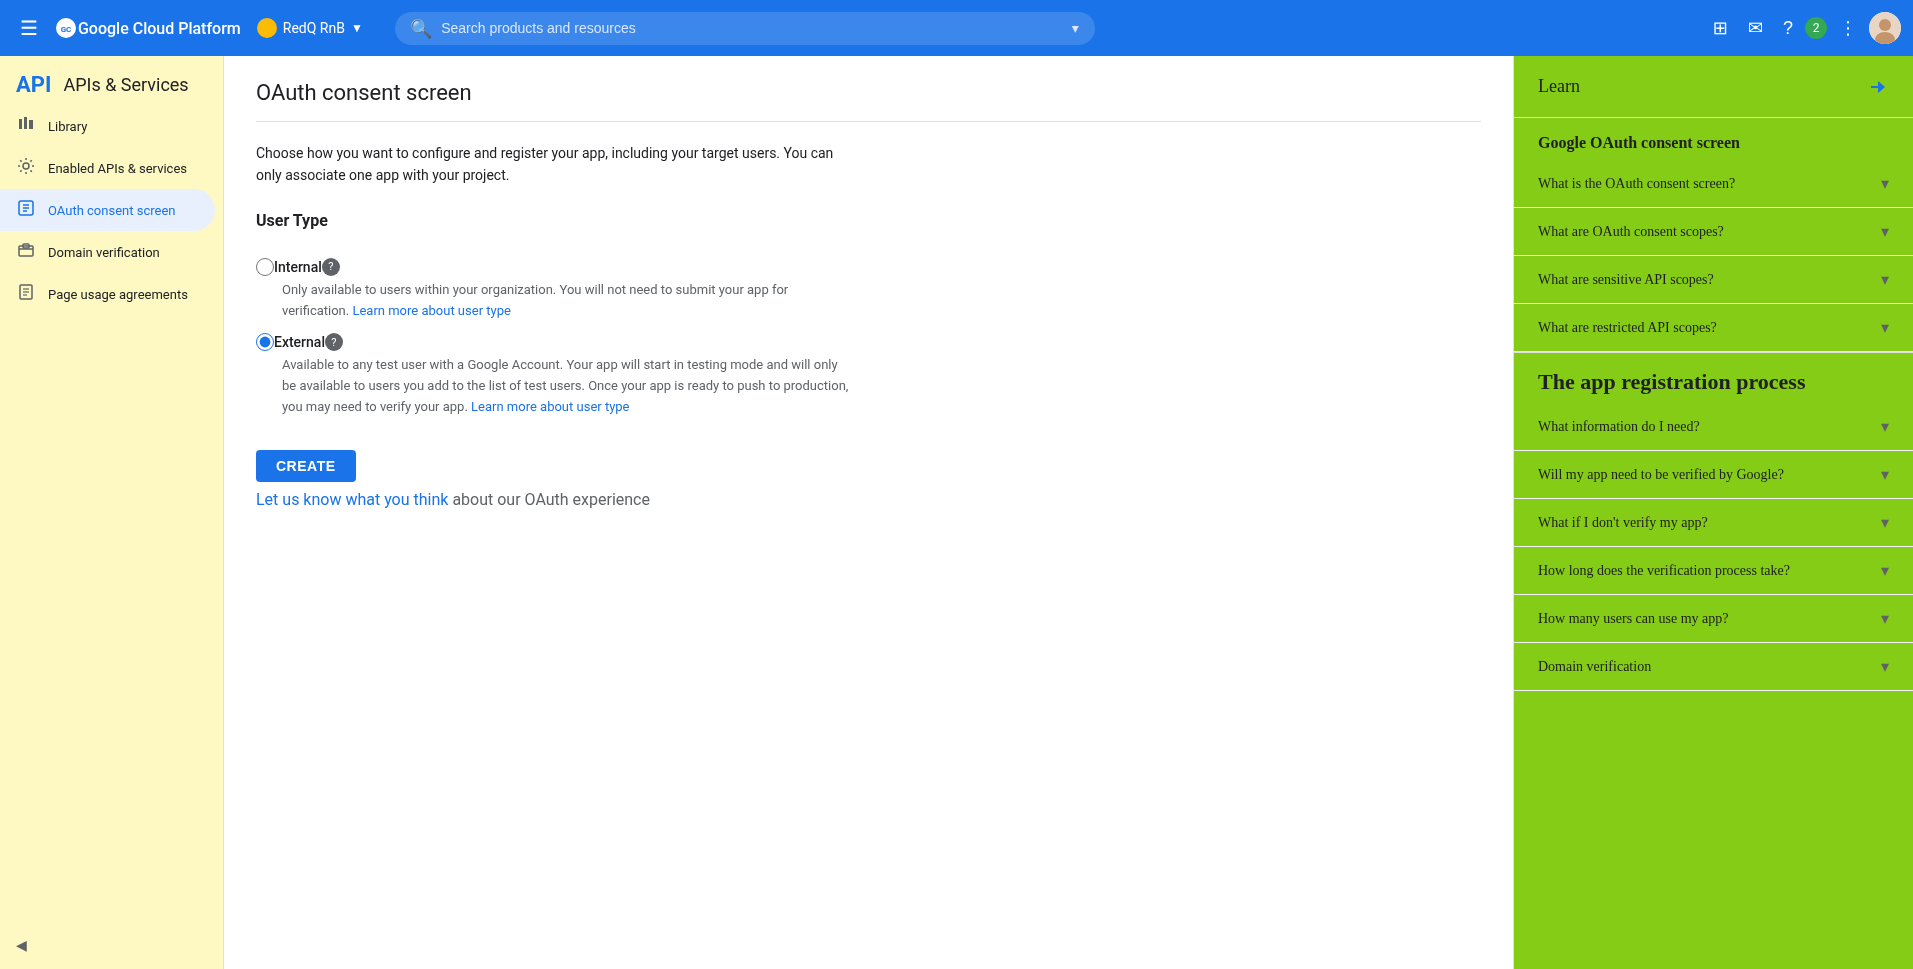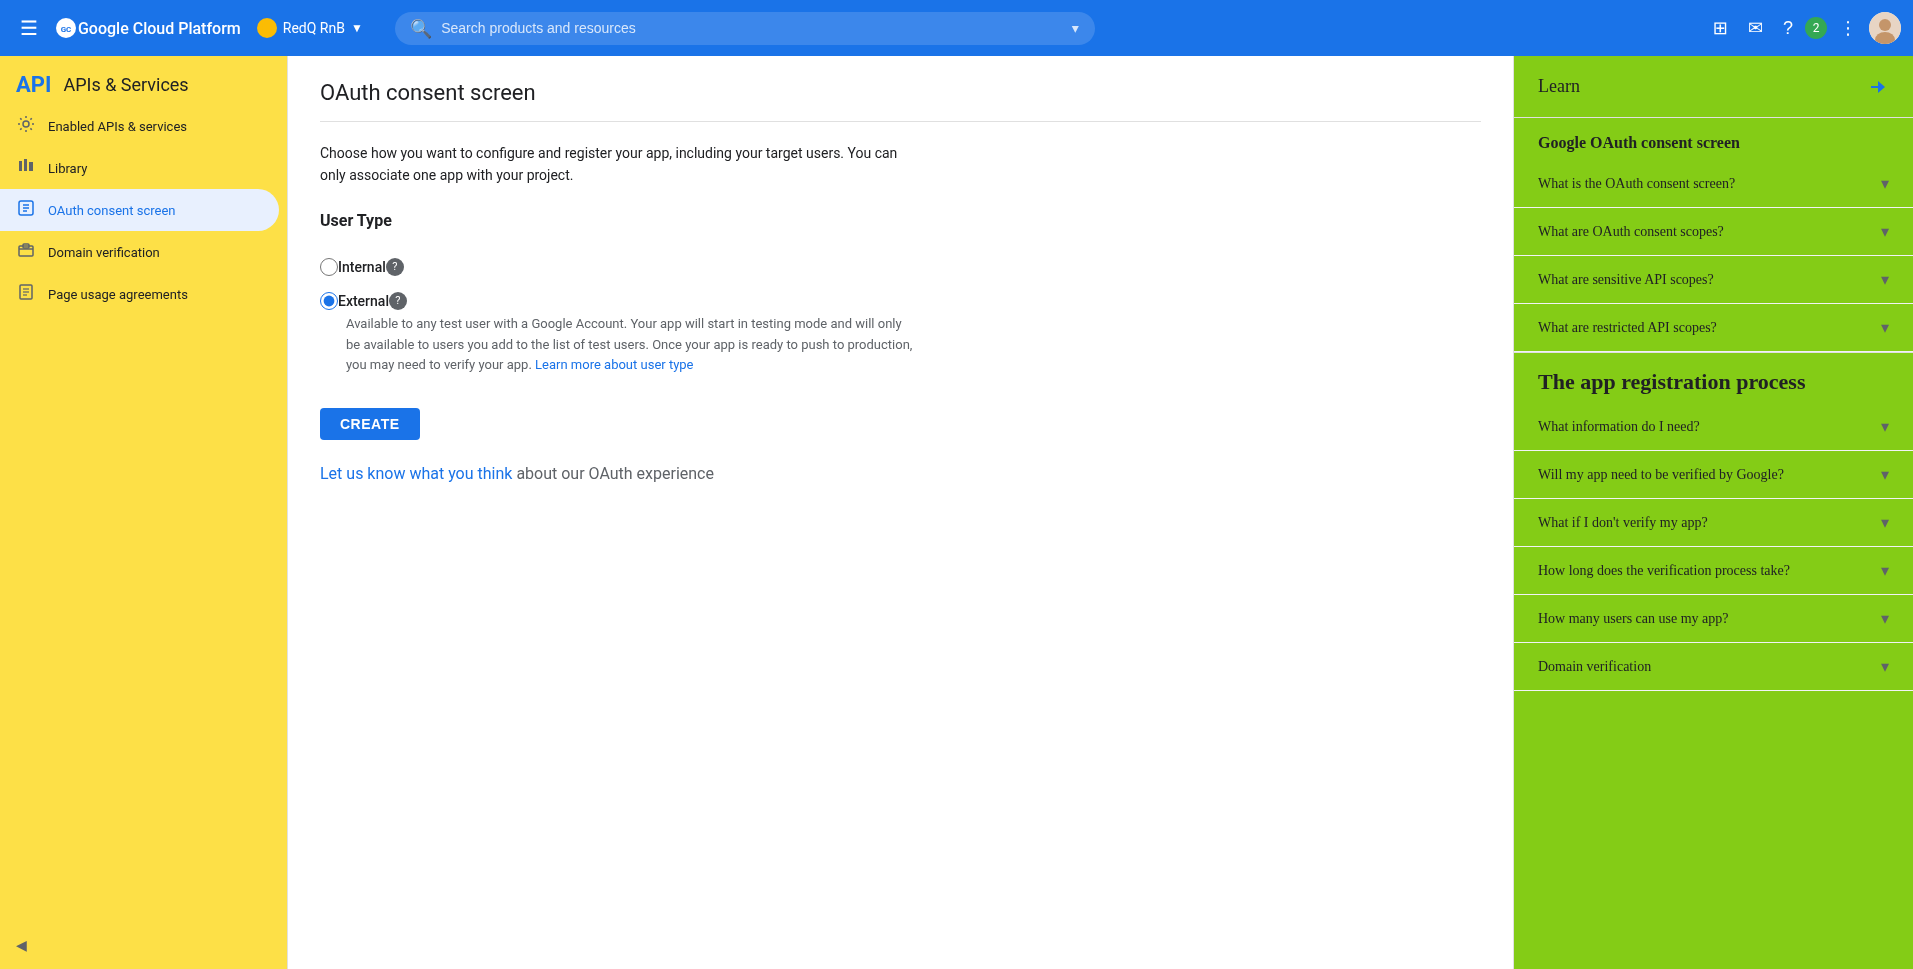--- a/index.html
+++ b/index.html
@@ -122,22 +122,22 @@
 
     
     .layout {
       display: flex;
       margin-top: 56px;
       height: calc(100vh - 56px);
     }
 
     
     .sidebar {
-      width: 288px;
-      background: #fde047;
+      width: 224px;
+      background: #fef9c3;
       border-right: 1px solid #e0e0e0;
       display: flex;
       flex-direction: column;
       flex-shrink: 0;
       overflow-y: auto;
     }
     .sidebar-header {
       display: flex;
       align-items: center;
       gap: 12px;
@@ -255,21 +255,21 @@
     .create-btn {
       background: #1a73e8;
       color: white;
       border: none;
       border-radius: 4px;
       padding: 8px 20px;
       font-size: 14px;
       font-weight: 600;
       letter-spacing: 0.5px;
       cursor: pointer;
-      margin-bottom: 24px;
+      margin-bottom: 8px;
     }
     .feedback-text {
       font-size: 16px;
       color: #5f6368;
     }
     .feedback-text a {
       color: #1a73e8;
       text-decoration: none;
     }
 
@@ -394,36 +394,36 @@
 
   <div class="sidebar">
     <div class="sidebar-header">
       <span class="sidebar-api-icon">API</span>
       <span>APIs &amp; Services</span>
     </div>
 
     <div class="sidebar-item">
       <span class="sidebar-icon">
         <svg width="18" height="18" viewBox="0 0 18 18">
-            <circle cx="9" cy="9" r="3" fill="none" stroke="#5f6368" stroke-width="1.5"></circle>
-            <path d="M9 1v2M9 15v2M1 9h2M15 9h2M3.2 3.2l1.4 1.4M13.4 13.4l1.4 1.4M3.2 14.8l1.4-1.4M13.4 4.6l1.4-1.4" stroke="#5f6368" stroke-width="1.5"></path>
-          </svg>
-      </span>
-      <span>Enabled APIs &amp; services</span>
-    </div>
-
-    <div class="sidebar-item">
-      <span class="sidebar-icon">
-        <svg width="18" height="18" viewBox="0 0 18 18">
             <rect x="2" y="4" width="3" height="10" fill="#5f6368"></rect>
             <rect x="7" y="2" width="3" height="12" fill="#5f6368"></rect>
             <rect x="12" y="5" width="4" height="9" fill="#5f6368"></rect>
           </svg>
       </span>
       <span>Library</span>
+    </div>
+
+    <div class="sidebar-item">
+      <span class="sidebar-icon">
+        <svg width="18" height="18" viewBox="0 0 18 18">
+            <circle cx="9" cy="9" r="3" fill="none" stroke="#5f6368" stroke-width="1.5"></circle>
+            <path d="M9 1v2M9 15v2M1 9h2M15 9h2M3.2 3.2l1.4 1.4M13.4 13.4l1.4 1.4M3.2 14.8l1.4-1.4M13.4 4.6l1.4-1.4" stroke="#5f6368" stroke-width="1.5"></path>
+          </svg>
+      </span>
+      <span>Enabled APIs &amp; services</span>
     </div>
 
 
     <div class="sidebar-item active">
       <span class="sidebar-icon">
         <svg width="18" height="18" viewBox="0 0 18 18">
             <rect x="2" y="2" width="14" height="14" rx="2" fill="none" stroke="#1a73e8" stroke-width="1.5"></rect>
             <line x1="6" y1="6" x2="12" y2="6" stroke="#1a73e8" stroke-width="1.5"></line>
             <line x1="6" y1="9" x2="12" y2="9" stroke="#1a73e8" stroke-width="1.5"></line>
             <line x1="6" y1="12" x2="10" y2="12" stroke="#1a73e8" stroke-width="1.5"></line>
@@ -467,20 +467,24 @@
 
     <h2 class="section-title">User Type</h2>
 
     <div class="radio-group">
 
       <div class="radio-option">
         <div class="radio-label-row">
           <input type="radio" name="userType" class="radio-input" style="">
           <span class="radio-label">Internal</span>
           <div class="radio-help">?</div>
+        </div>
+        <div class="radio-description">
+          <span>Only available to users within your organization. You will not need to submit your app for verification.</span>
+          <a href="#">Learn more about user type</a>
         </div>
       </div>
 
       <div class="radio-option">
         <div class="radio-label-row">
           <input type="radio" name="userType" class="radio-input" checked="" style="">
           <span class="radio-label">External</span>
           <div class="radio-help">?</div>
         </div>
         <div class="radio-description">

